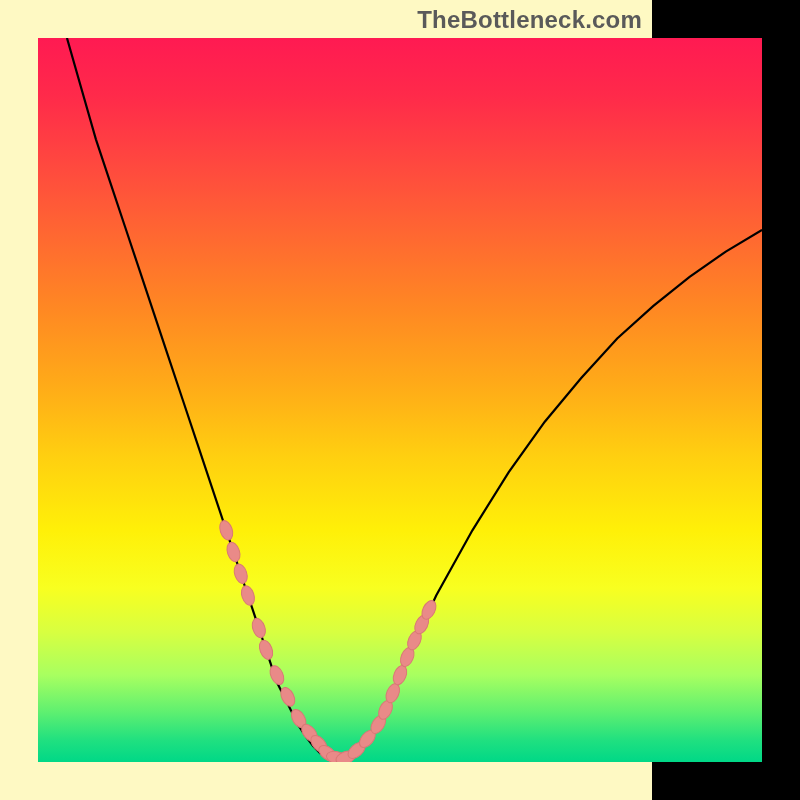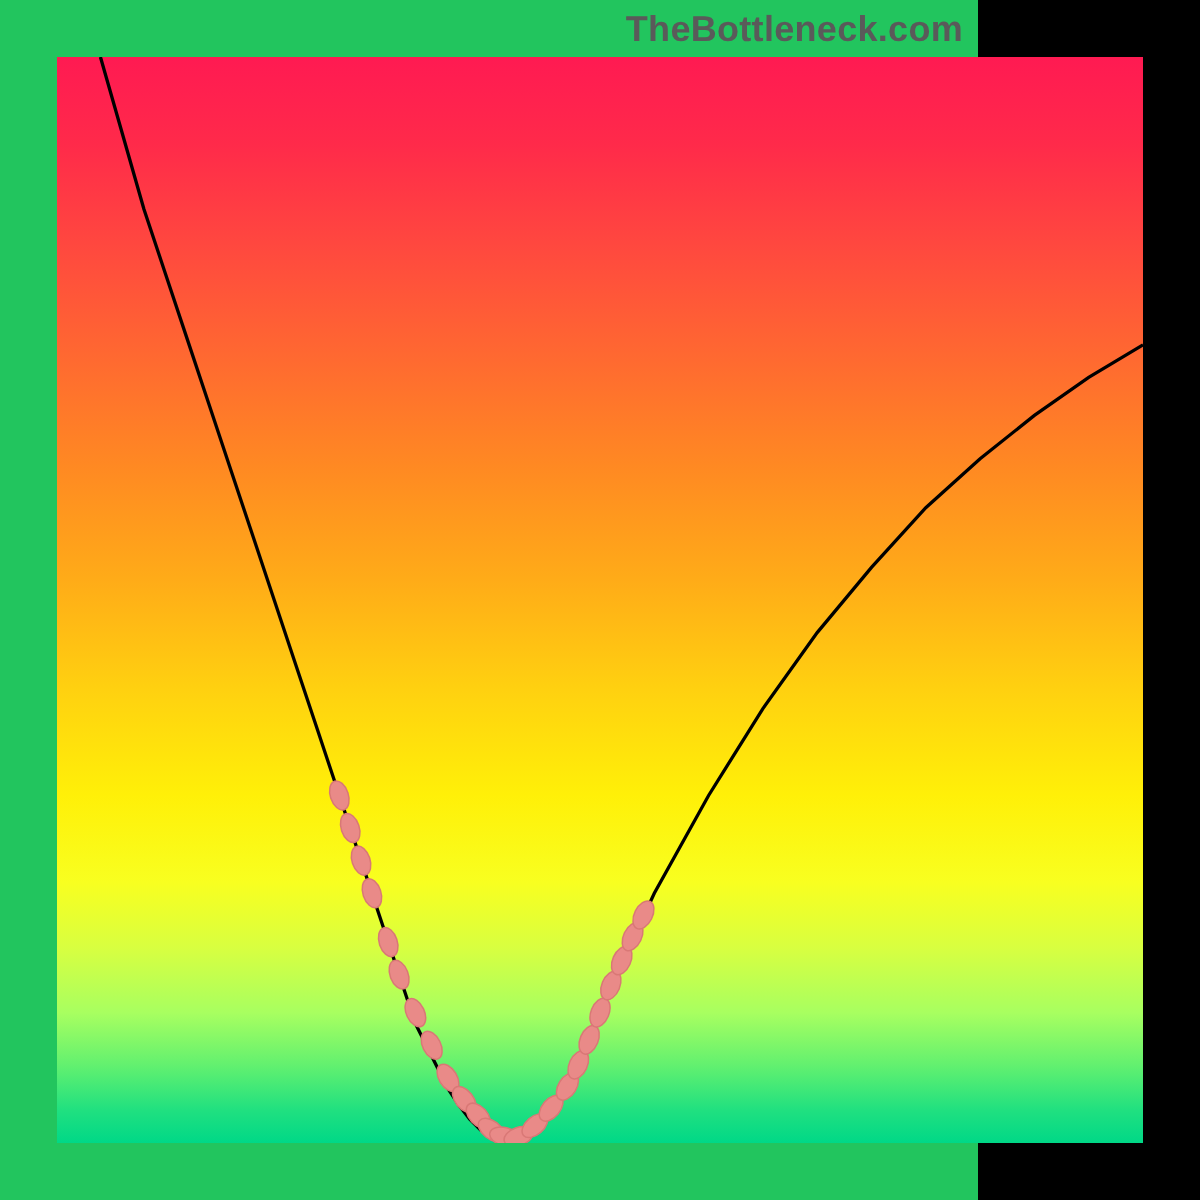--- a/index.html
+++ b/index.html
@@ -8,21 +8,21 @@
     width: 800px;
     height: 800px;
     overflow: hidden;
     background: #000;
     font-family: Arial, Helvetica, sans-serif;
   }
   .frame {
     position: relative;
     width: 652px;
     height: 800px;
-    background: #22c55e;
+    background: #fef9c3;
   }
   .watermark {
     position: absolute;
     top: 6px;
     right: 10px;
     color: #5a5a5a;
     font-size: 24px;
     font-weight: bold;
     letter-spacing: 0.2px;
     z-index: 10;

